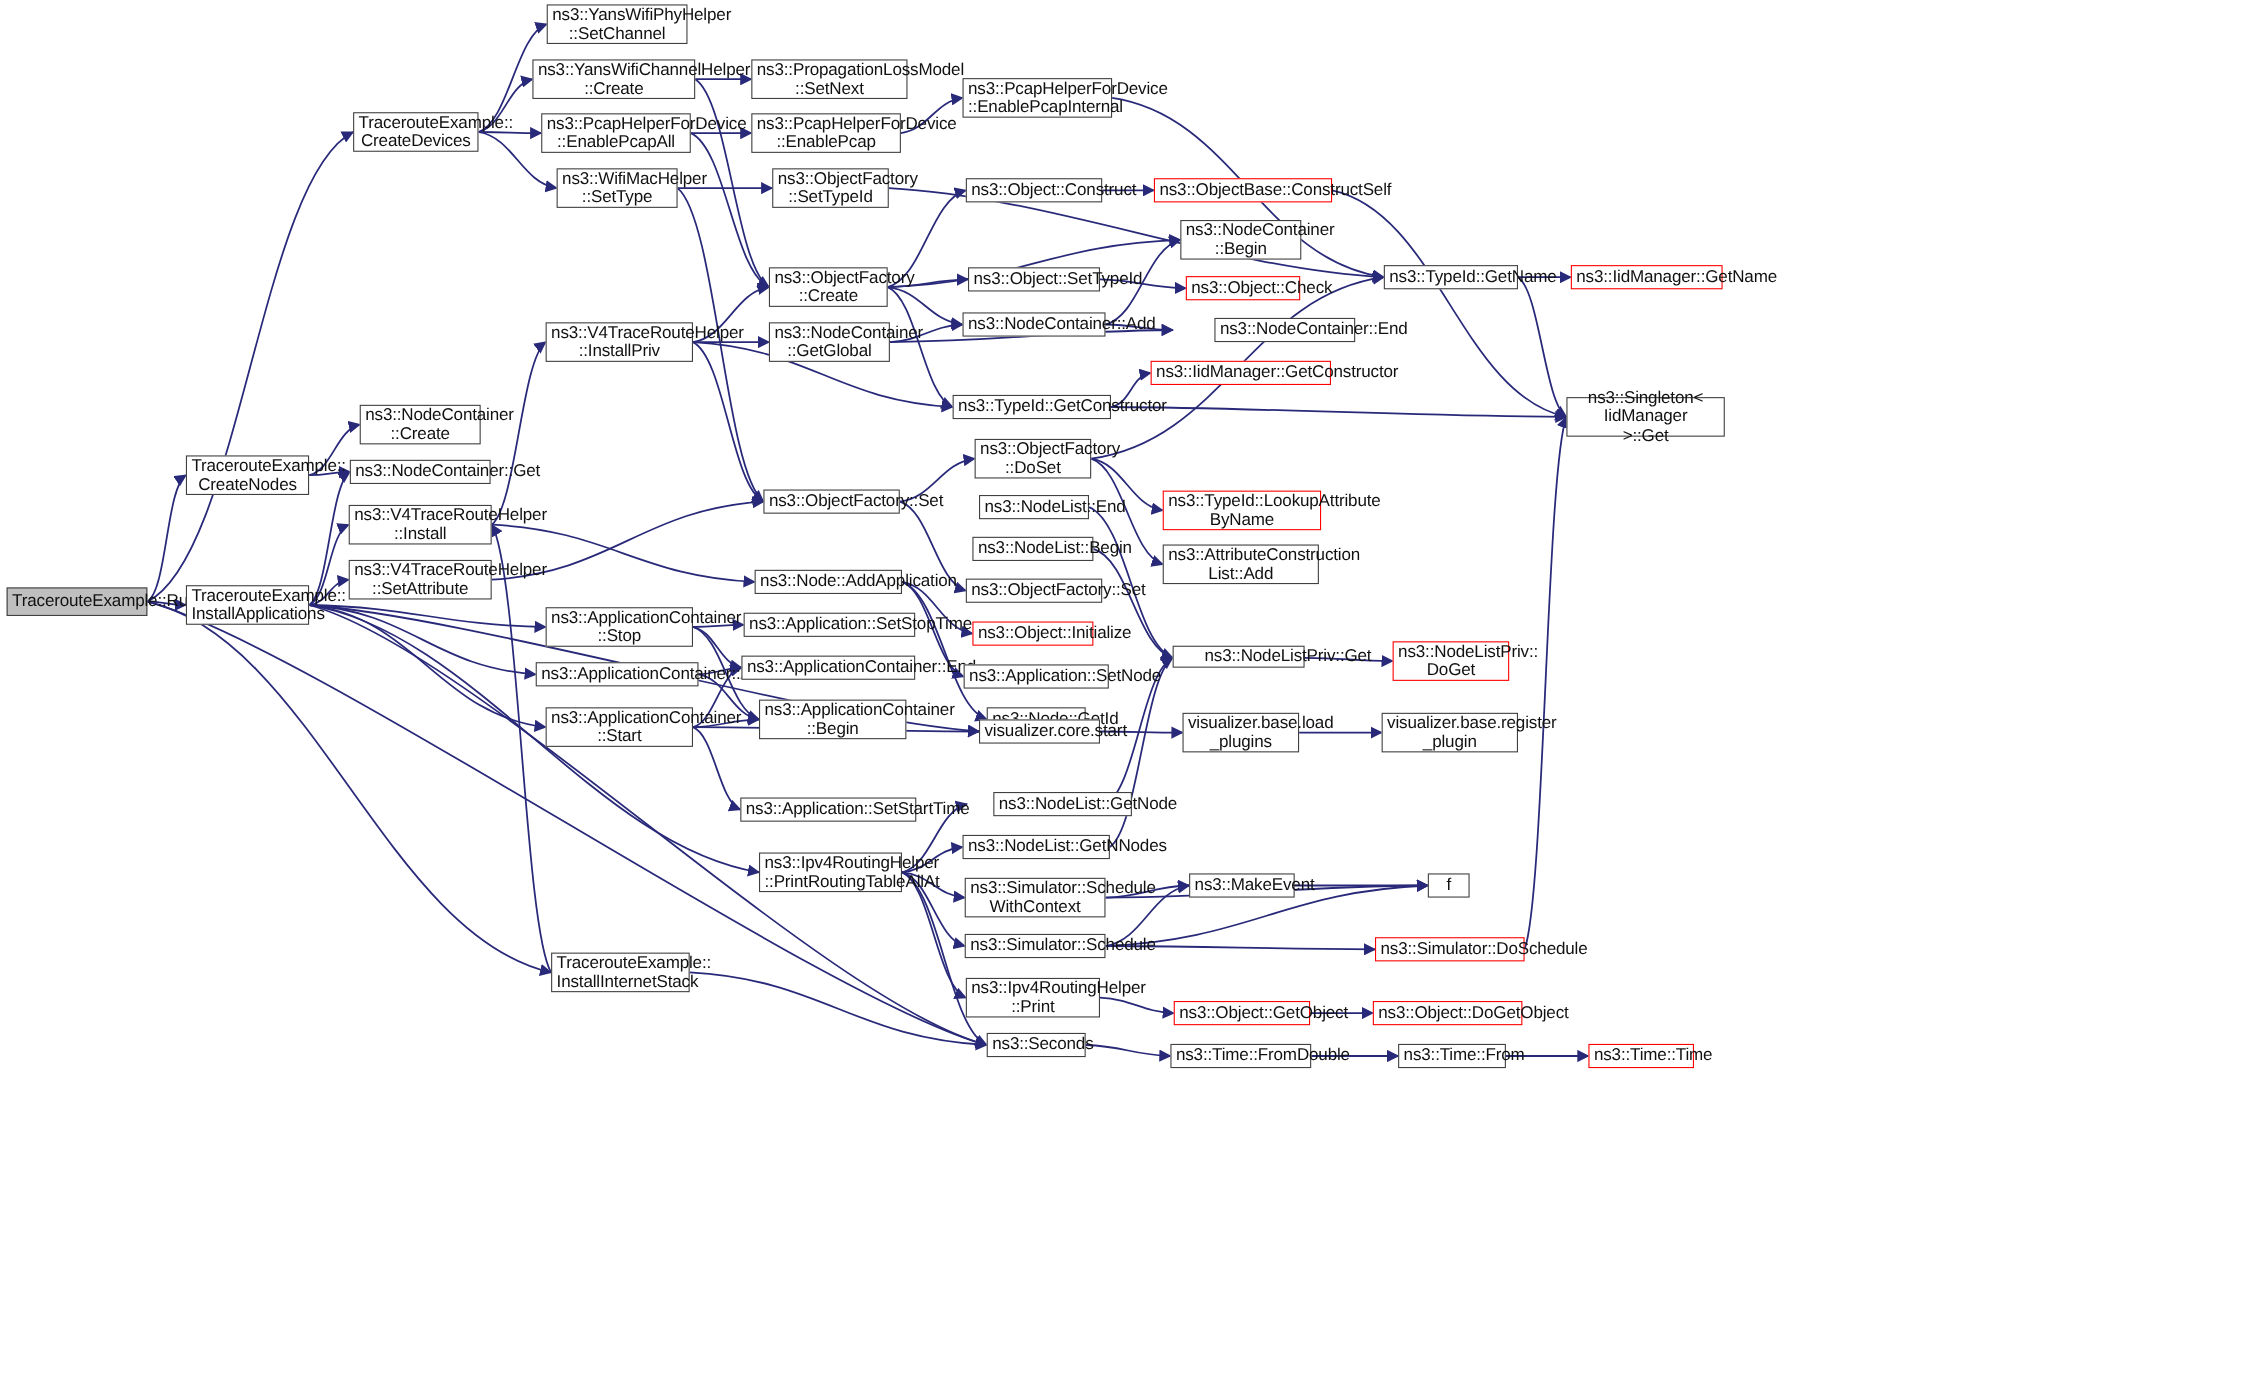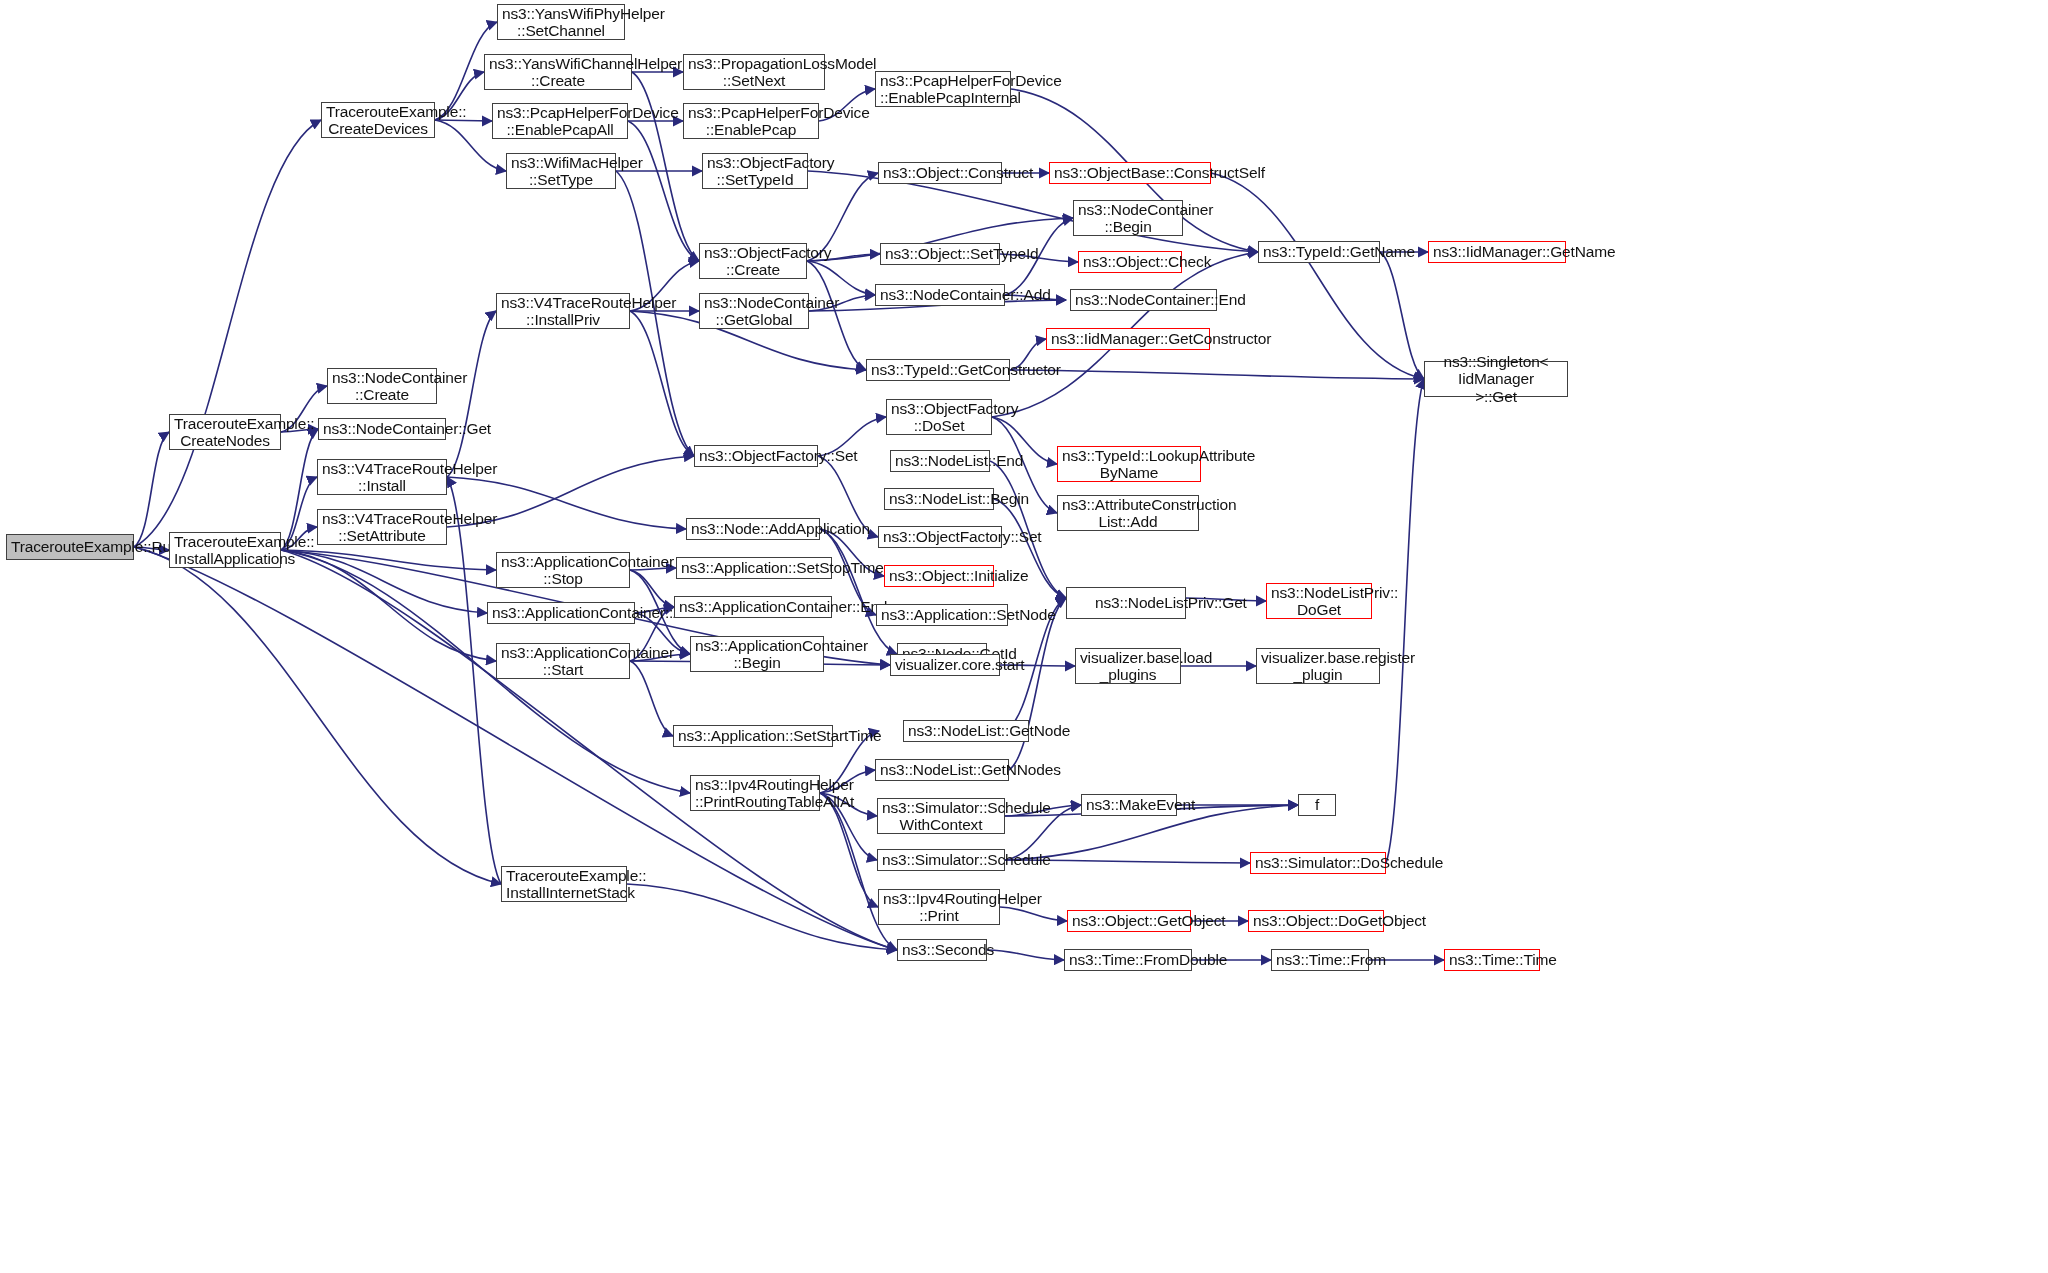--- a/index.html
+++ b/index.html
@@ -198,21 +198,21 @@
       <div class="gnode" style="left: 699px; top: 293px; width: 110px; height: 36px;"><span class="gnode-label">ns3::NodeContainer
 ::GetGlobal</span></div>
       <div class="gnode" style="left: 878px; top: 162px; width: 124px; height: 22px;"><span class="gnode-label">ns3::Object::Construct</span></div>
       <div class="gnode" style="left: 880px; top: 243px; width: 120px; height: 22px;"><span class="gnode-label">ns3::Object::SetTypeId</span></div>
       <div class="gnode" style="left: 875px; top: 284px; width: 130px; height: 22px;"><span class="gnode-label">ns3::NodeContainer::Add</span></div>
       <div class="gnode" style="left: 866px; top: 359px; width: 144px; height: 22px;"><span class="gnode-label">ns3::TypeId::GetConstructor</span></div>
       <div class="gnode red" style="left: 1049px; top: 162px; width: 162px; height: 22px;"><span class="gnode-label">ns3::ObjectBase::ConstructSelf</span></div>
       <div class="gnode" style="left: 1073px; top: 200px; width: 110px; height: 36px;"><span class="gnode-label">ns3::NodeContainer
 ::Begin</span></div>
       <div class="gnode red" style="left: 1078px; top: 251px; width: 104px; height: 22px;"><span class="gnode-label">ns3::Object::Check</span></div>
-      <div class="gnode" style="left: 1070px; top: 289px; width: 147px; height: 22px;"><span class="gnode-label">ns3::NodeContainer::End</span></div>
+      <div class="gnode" style="left: 1104px; top: 289px; width: 128px; height: 22px;"><span class="gnode-label">ns3::NodeContainer::End</span></div>
       <div class="gnode red" style="left: 1046px; top: 328px; width: 164px; height: 22px;"><span class="gnode-label">ns3::IidManager::GetConstructor</span></div>
       <div class="gnode" style="left: 1258px; top: 241px; width: 122px; height: 22px;"><span class="gnode-label">ns3::TypeId::GetName</span></div>
       <div class="gnode red" style="left: 1428px; top: 241px; width: 138px; height: 22px;"><span class="gnode-label">ns3::IidManager::GetName</span></div>
       <div class="gnode" style="left: 1424px; top: 361px; width: 144px; height: 36px;"><span class="gnode-label">ns3::Singleton&lt; IidManager
 &gt;::Get</span></div>
       <div class="gnode" style="left: 327px; top: 368px; width: 110px; height: 36px;"><span class="gnode-label">ns3::NodeContainer
 ::Create</span></div>
       <div class="gnode" style="left: 318px; top: 418px; width: 128px; height: 22px;"><span class="gnode-label">ns3::NodeContainer::Get</span></div>
       <div class="gnode" style="left: 317px; top: 459px; width: 130px; height: 36px;"><span class="gnode-label">ns3::V4TraceRouteHelper
 ::Install</span></div>
@@ -235,21 +235,21 @@
       <div class="gnode" style="left: 487px; top: 602px; width: 148px; height: 22px;"><span class="gnode-label">ns3::ApplicationContainer::Add</span></div>
       <div class="gnode" style="left: 496px; top: 643px; width: 134px; height: 36px;"><span class="gnode-label">ns3::ApplicationContainer
 ::Start</span></div>
       <div class="gnode" style="left: 676px; top: 557px; width: 156px; height: 22px;"><span class="gnode-label">ns3::Application::SetStopTime</span></div>
       <div class="gnode" style="left: 674px; top: 596px; width: 158px; height: 22px;"><span class="gnode-label">ns3::ApplicationContainer::End</span></div>
       <div class="gnode" style="left: 690px; top: 636px; width: 134px; height: 36px;"><span class="gnode-label">ns3::ApplicationContainer
 ::Begin</span></div>
       <div class="gnode" style="left: 876px; top: 604px; width: 132px; height: 22px;"><span class="gnode-label">ns3::Application::SetNode</span></div>
       <div class="gnode" style="left: 897px; top: 643px; width: 90px; height: 22px;"><span class="gnode-label">ns3::Node::GetId</span></div>
       <div class="gnode" style="left: 890px; top: 654px; width: 110px; height: 22px;"><span class="gnode-label">visualizer.core.start</span></div>
-      <div class="gnode" style="left: 1066px; top: 587px; width: 120px; height: 32px; padding-left: 28px;"><span class="gnode-label">ns3::NodeListPriv::Get</span></div>
+      <div class="gnode" style="left: 1066px; top: 587px; width: 120px; height: 20px; padding-left: 28px;"><span class="gnode-label">ns3::NodeListPriv::Get</span></div>
       <div class="gnode red" style="left: 1266px; top: 583px; width: 106px; height: 36px;"><span class="gnode-label">ns3::NodeListPriv::
 DoGet</span></div>
       <div class="gnode" style="left: 1075px; top: 648px; width: 106px; height: 36px;"><span class="gnode-label">visualizer.base.load
 _plugins</span></div>
       <div class="gnode" style="left: 1256px; top: 648px; width: 124px; height: 36px;"><span class="gnode-label">visualizer.base.register
 _plugin</span></div>
       <div class="gnode" style="left: 673px; top: 725px; width: 160px; height: 22px;"><span class="gnode-label">ns3::Application::SetStartTime</span></div>
       <div class="gnode" style="left: 879px; top: 720px; width: 126px; height: 22px; margin-left: 24px;"><span class="gnode-label">ns3::NodeList::GetNode</span></div>
       <div class="gnode" style="left: 875px; top: 759px; width: 134px; height: 22px;"><span class="gnode-label">ns3::NodeList::GetNNodes</span></div>
       <div class="gnode" style="left: 690px; top: 775px; width: 130px; height: 36px;"><span class="gnode-label">ns3::Ipv4RoutingHelper

